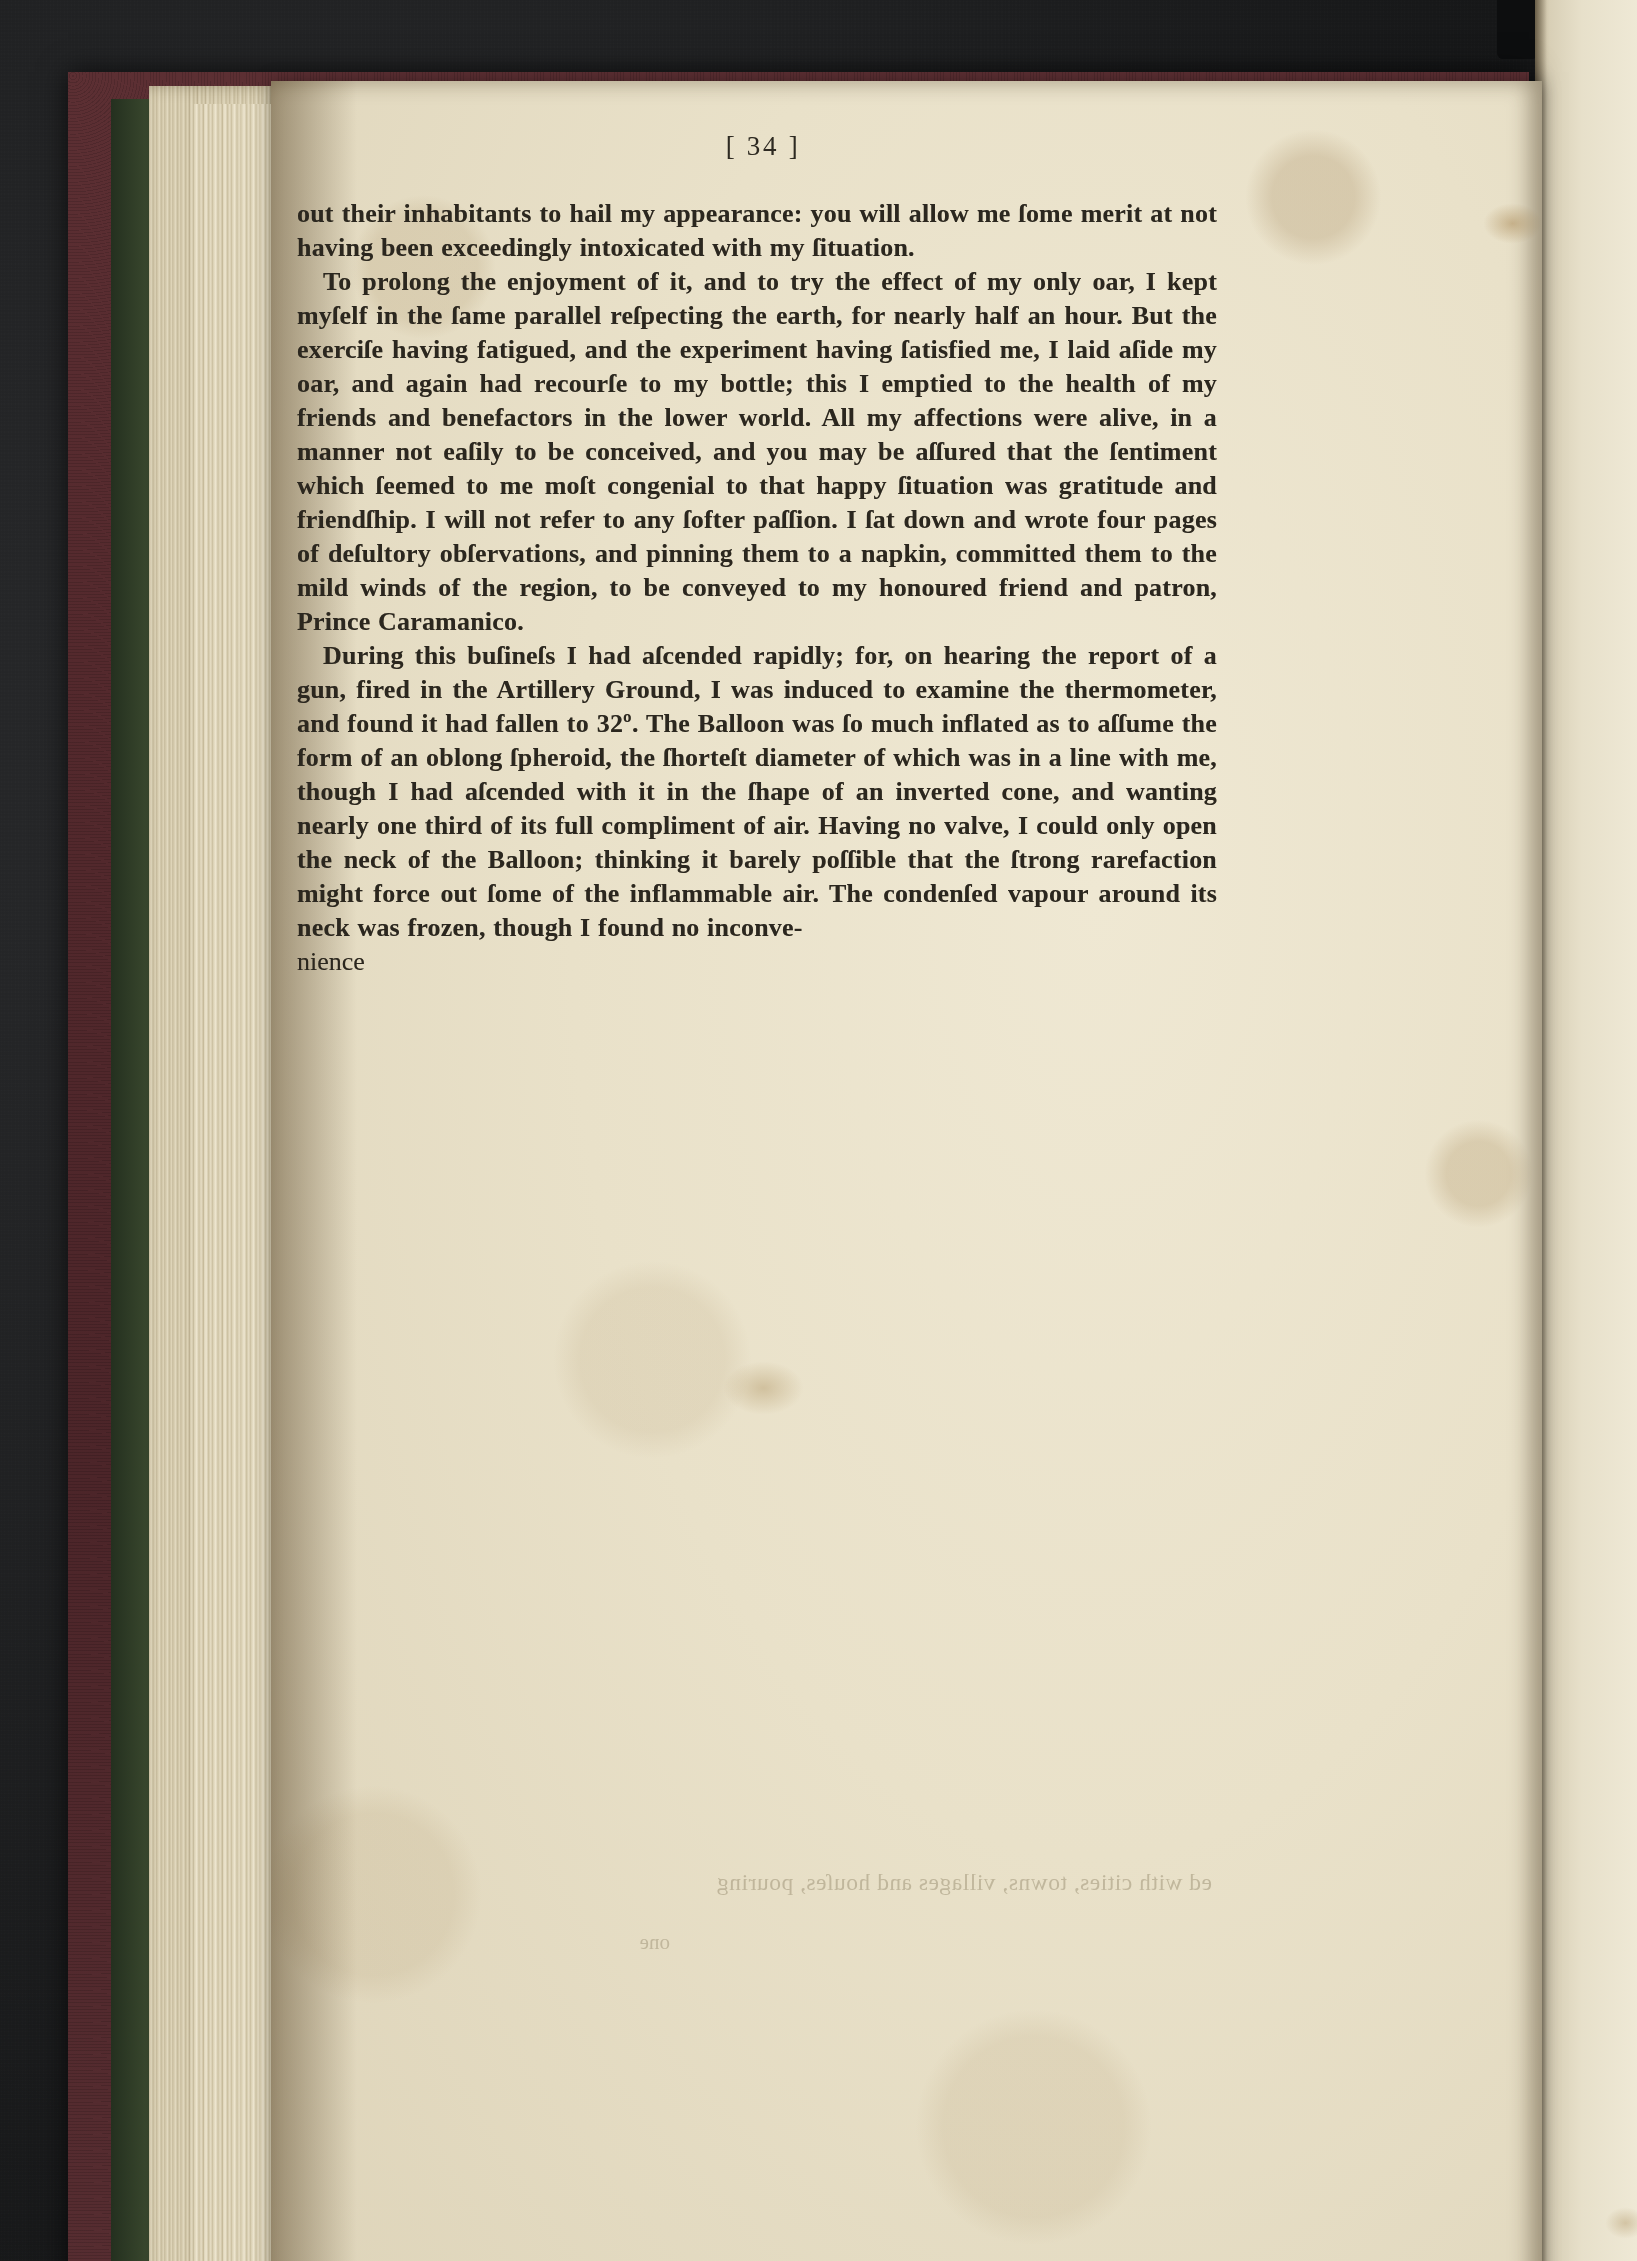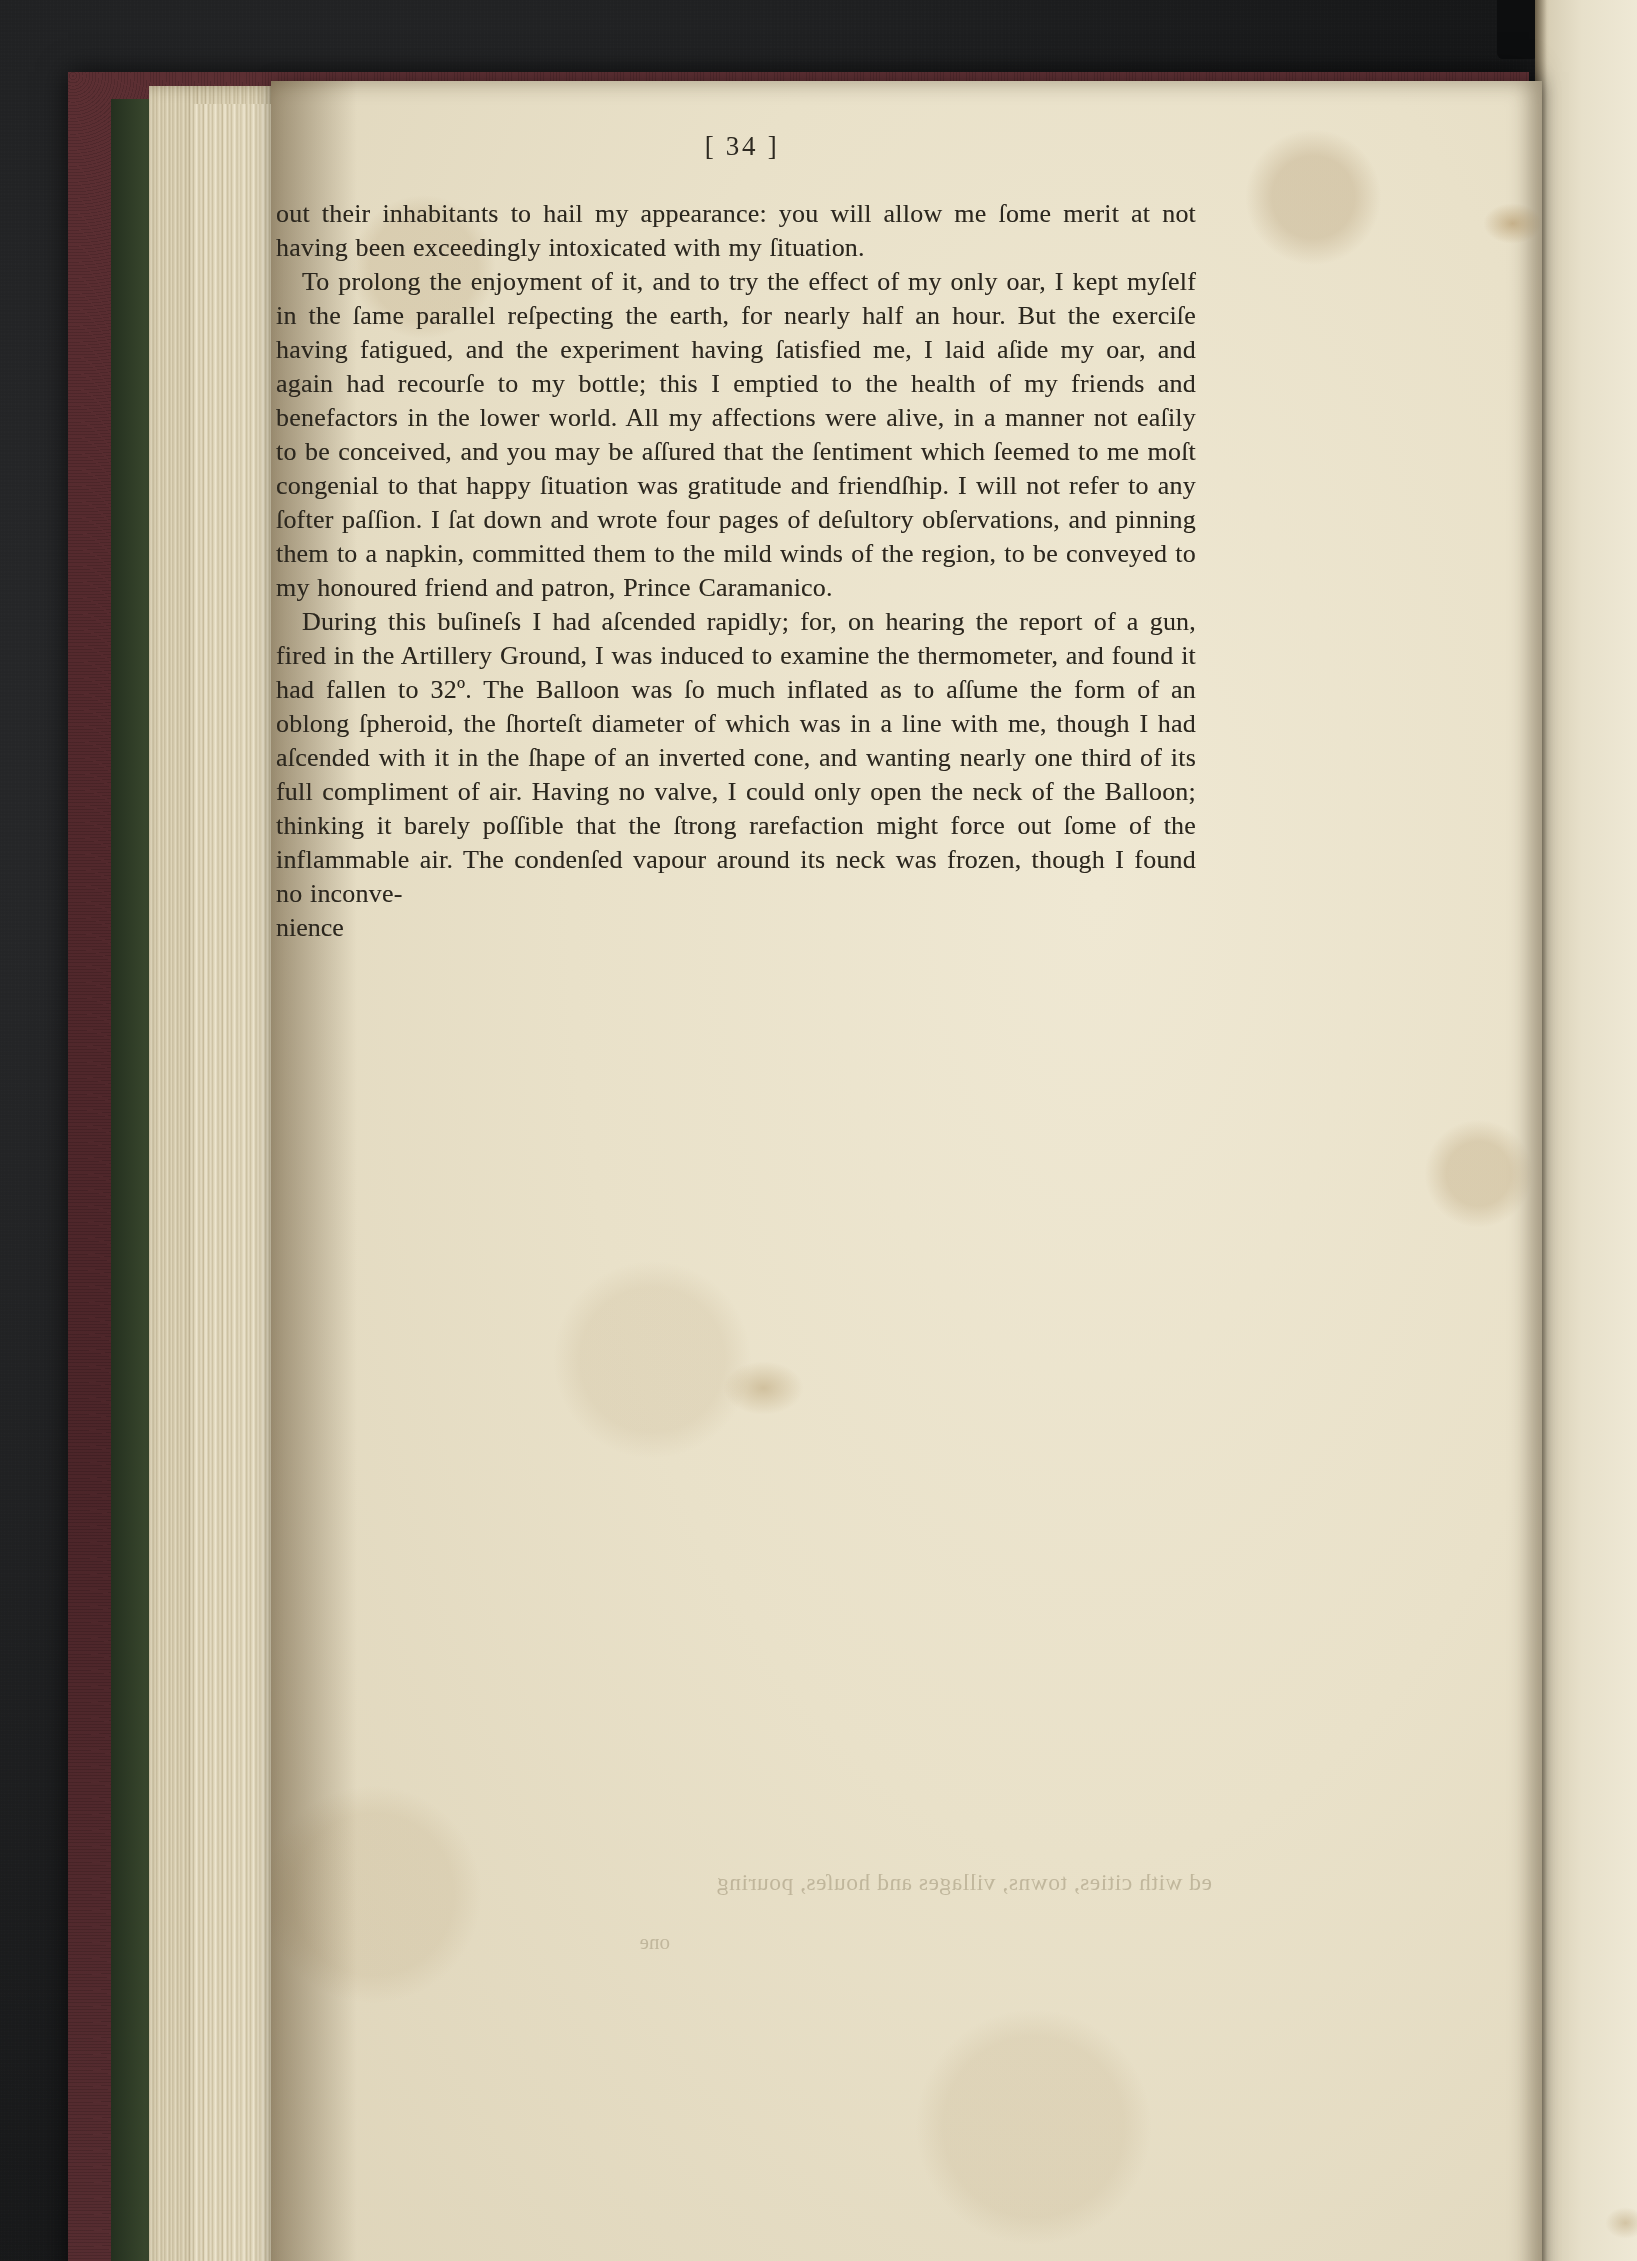--- a/index.html
+++ b/index.html
@@ -119,21 +119,21 @@
   #page-spine-shadow{
     position:absolute;
     left:0; top:0; width:86px; height:100%;
     background:linear-gradient(90deg, rgba(70,50,20,.45), rgba(70,50,20,0));
     pointer-events:none;
   }
 
   
   #text-column{
     position:absolute;
-    left:276px;
+    left:297px;
     top:131px;
     width:932px;
   }
   #page-header{
     text-align:center;
     font-size:27px;
     letter-spacing:2.7px;
     color:#2e2a22;
     margin-bottom:35px;
     font-family:"Liberation Serif", serif;
@@ -142,20 +142,21 @@
     margin:0 12px 0 0;
     font-size:26px;
     line-height:34px;
     color:#2b271f;
     text-align:justify;
     text-indent:26px;
     letter-spacing:0.2px;
     word-spacing:0.9px;
     font-family:"Liberation Serif", serif;
     text-shadow:0 0 0.5px rgba(60,45,25,.35);
+    font-weight:bold;
   }
   .para.first{ text-indent:0; }
   #last-word{
     font-size:26px;
     line-height:34px;
     color:#2b271f;
     text-align:left;
     font-family:"Liberation Serif", serif;
     text-shadow:0 0 0.5px rgba(60,45,25,.35);
   }

